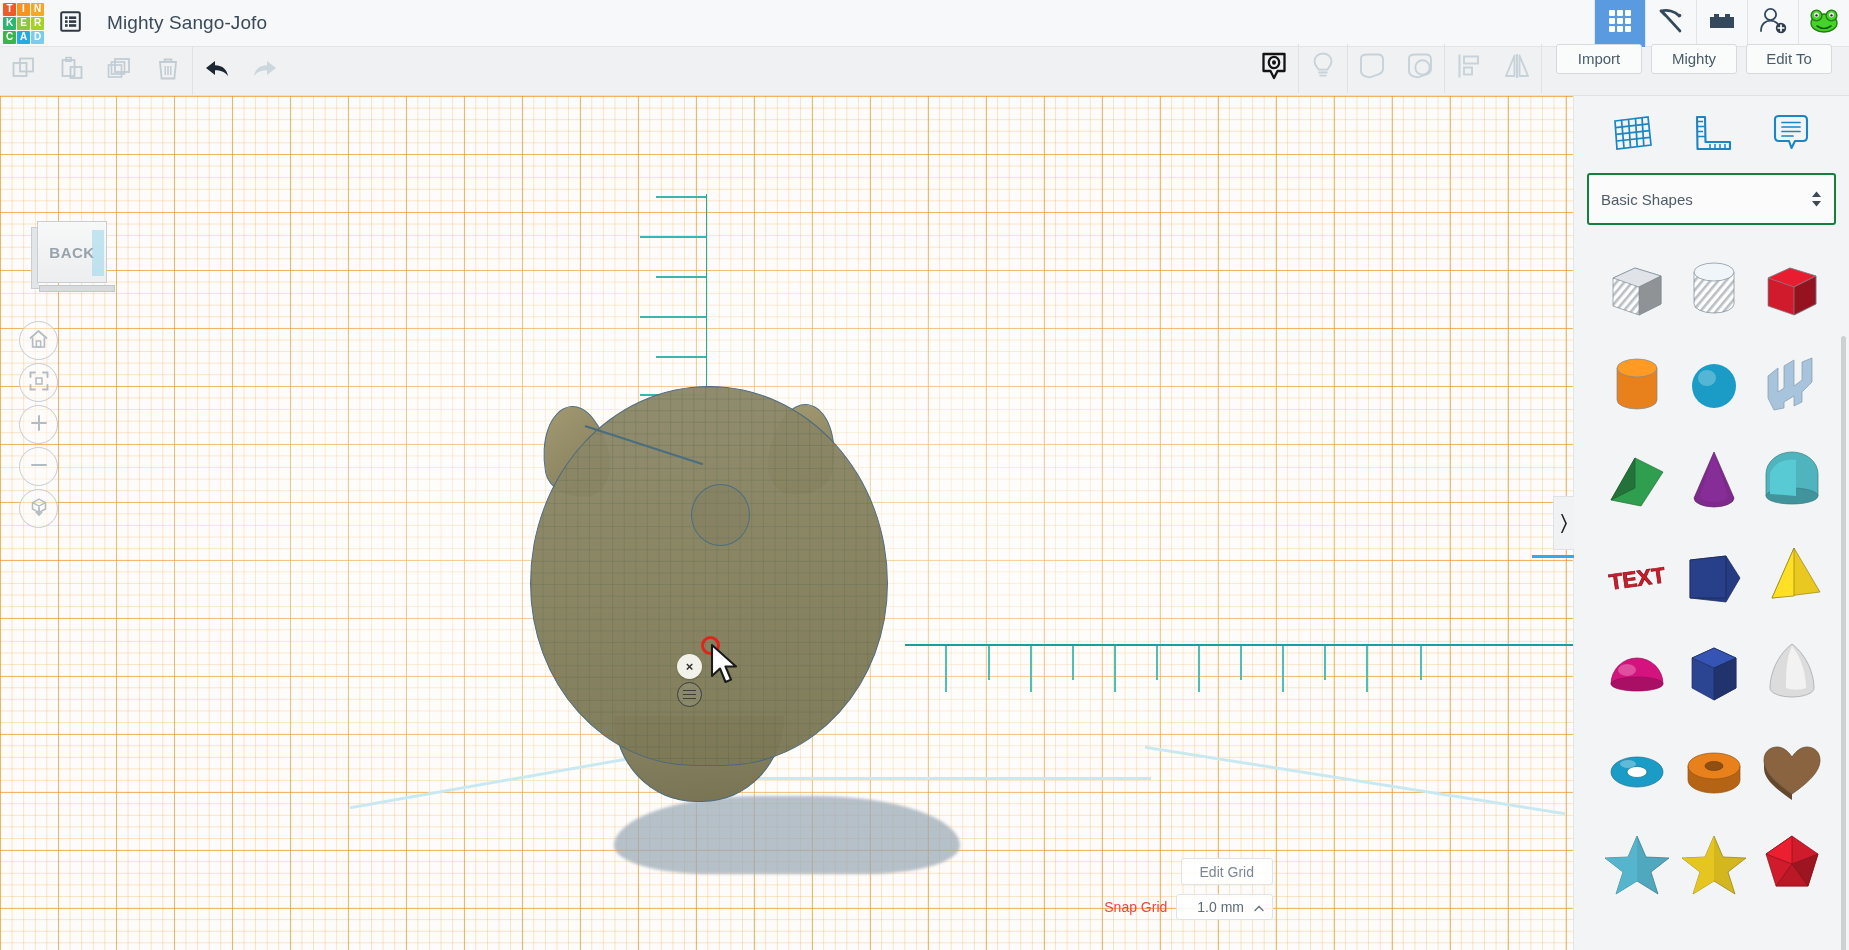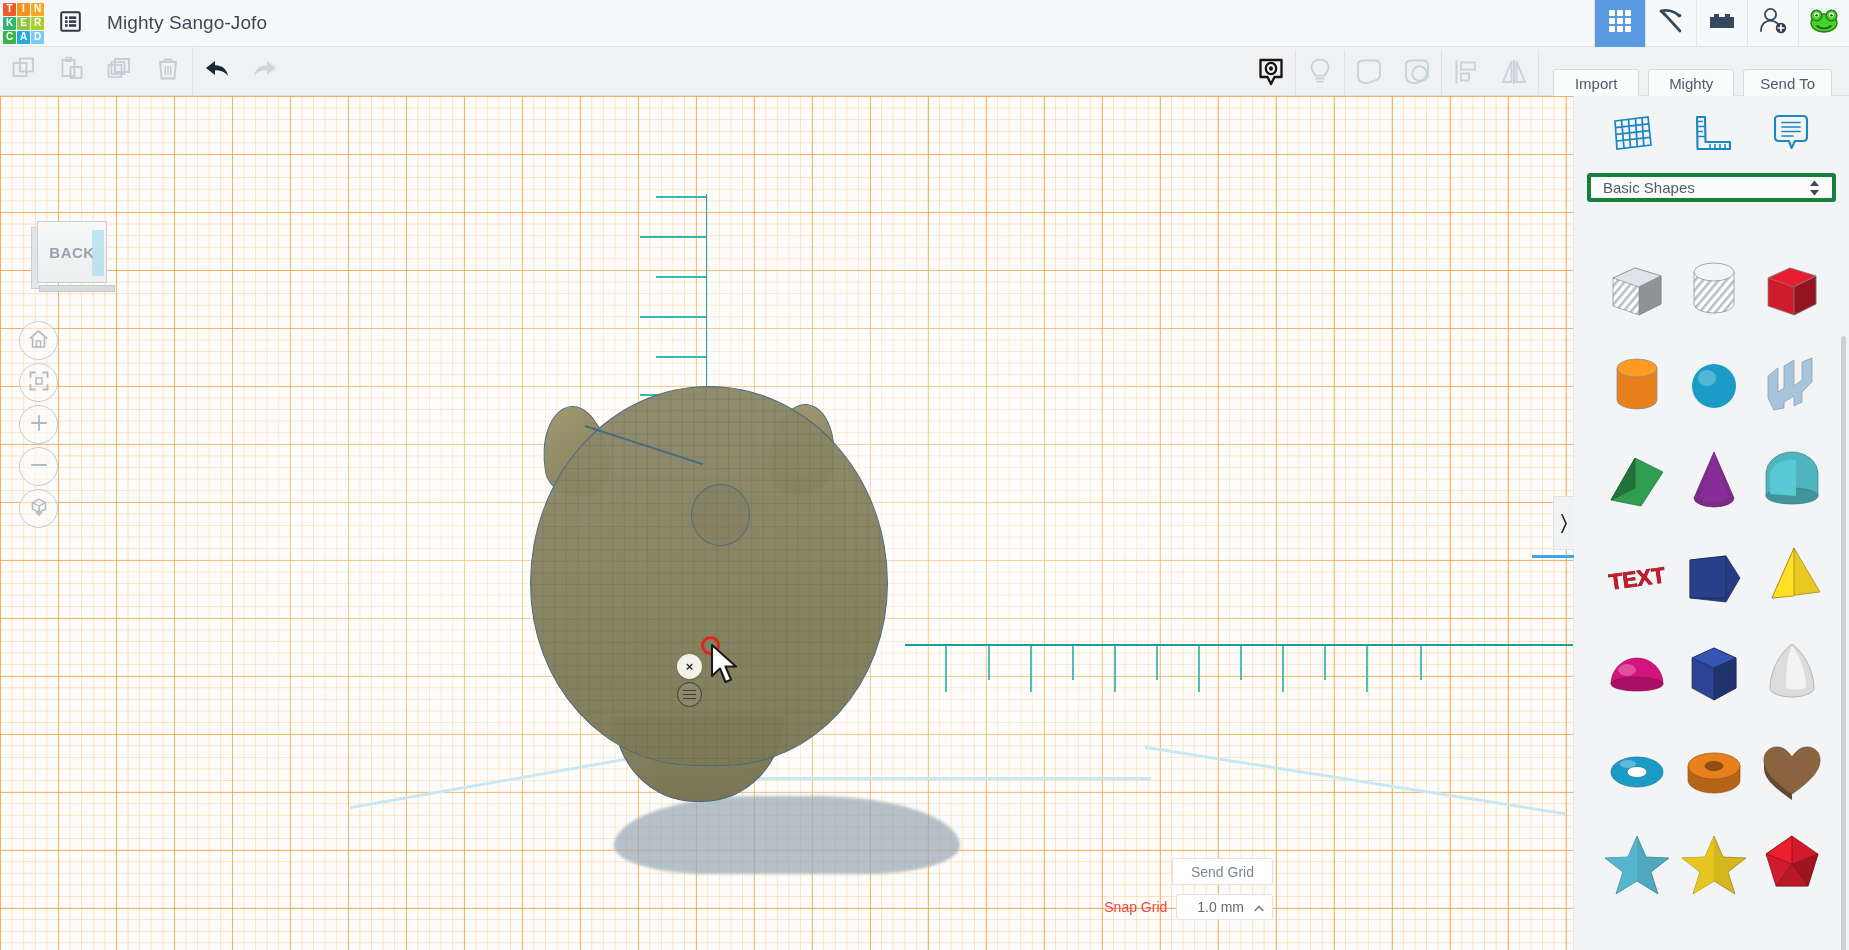--- a/index.html
+++ b/index.html
@@ -51,21 +51,21 @@
     position: absolute; left: 0; top: 47px; width: 1849px; height: 49px;
     background: #f0f1f2; border-bottom: 1px solid #dfe2e5;
     display: flex; align-items: center;
   }
   .tb-grp { display: flex; align-items: center; height: 49px; }
   .tb-btn {
     width: 48px; height: 49px; display: flex; align-items: center; justify-content: center;
     cursor: pointer;
   }
   .tb-sep { width: 1px; height: 49px; background: #dfe2e5; }
-  #toolbar-right { margin-left: auto; display: flex; align-items: flex-end; height: 55px; }
+  #toolbar-right { margin-left: auto; display: flex; align-items: flex-start; height: 55px; }
   .tb-text-btn {
     height: 30px; min-width: 86px; padding: 0 16px; margin-right: 9px;
     border: 1px solid #d6dadd; background: #fafbfb; border-radius: 3px;
     color: #4a5c6b; font-size: 15px; display: flex; align-items: center; justify-content: center;
     cursor: pointer; font-family: "Liberation Sans", sans-serif;
   }
 
   
   #viewport {
     position: absolute; left: 0; top: 96px; width: 1573px; height: 854px;
@@ -206,21 +206,21 @@
   #panel {
     position: absolute; right: 0; top: 96px; width: 276px; height: 854px;
     background: #f3f4f5; border-left: 1px solid #e2e5e8;
   }
   #panel-icons {
     height: 77px; display: flex; align-items: center; justify-content: space-around;
     padding: 0 18px;
   }
   .picon { width: 54px; height: 54px; display: flex; align-items: center; justify-content: center; cursor: pointer; }
   #shape-select {
-    margin: 0 13px; height: 29px; background: #fbfbfc; border: 4px solid #15803d; border-radius: 3px;
+    margin: 0 13px; height: 52px; background: #fbfbfc; border: 2px solid #15803d; border-radius: 3px;
     display: flex; align-items: center; padding: 0 12px; cursor: pointer;
   }
   #shape-select span { color: #4f5c68; font-size: 15px; }
   #ss-arrows { margin-left: auto; display: flex; flex-direction: column; gap: 2px; }
   #shape-grid {
     position: absolute; left: 0; right: 0; top: 137px; bottom: 0;
     padding: 18px 20px 0 26px; display: grid;
     grid-template-columns: repeat(3, 1fr); gap: 22px 4px; align-content: start;
     overflow: hidden;
   }
@@ -440,21 +440,21 @@
           <svg width="30" height="28" viewBox="0 0 30 28">
             <path d="M12.5 3.5 L4 24 h8.5 Z" fill="none" stroke="#c7d2d9" stroke-width="1.9" stroke-linejoin="round"></path>
             <path d="M15 2 V26" stroke="#c7d2d9" stroke-width="1.9"></path>
             <path d="M17.5 3.5 L26 24 h-8.5 Z" fill="none" stroke="#c7d2d9" stroke-width="1.9" stroke-linejoin="round"></path>
           </svg>
         </span>
       </div>
       <div class="tb-sep" style="margin-right:14px;"></div>
       <div class="tb-text-btn">Import</div>
       <div class="tb-text-btn">Mighty</div>
-      <div class="tb-text-btn" style="margin-right:17px;">Send To</div>
+      <div class="tb-text-btn" style="margin-right:17px;">Edit To</div>
     </div>
   </div>
 
   <div id="viewport">
     <div id="gridfine"></div>
     <div id="gridcoarse"></div>
     <div id="plane-fade"></div>
 
     <div id="wp-left">
       <div class="wp-line" style="left:0;top:0;width:310px;height:3px;transform:skewY(-10deg);"></div>
@@ -554,21 +554,21 @@
     <div class="vbtn" style="top:393px;">
       <span>
         <svg width="20" height="20" viewBox="0 0 20 20">
           <path d="M10 2.2 L16.5 5.7 V12 L10 15.5 L3.5 12 V5.7 Z" fill="none" stroke="#b3bcc3" stroke-width="1.5"></path>
           <path d="M3.5 5.7 L10 9.1 L16.5 5.7 M10 9.1 V15.5" fill="none" stroke="#b3bcc3" stroke-width="1.3"></path>
           <path d="M10 11 V18 M7.4 15.4 L10 18 L12.6 15.4" fill="none" stroke="#b3bcc3" stroke-width="1.6" stroke-linecap="round"></path>
         </svg>
       </span>
     </div>
 
-    <div id="edit-grid">Send Grid</div>
+    <div id="edit-grid">Edit Grid</div>
     <div id="snap-wrap">
       <div id="snap-label">Snap Grid</div>
       <div id="snap-sel">
         <span>1.0 mm</span>
         <span>
           <svg width="10" height="7" viewBox="0 0 10 7">
               <path d="M1 5.5 L5 1.5 L9 5.5" fill="none" stroke="#6b7883" stroke-width="1.5" stroke-linecap="round"></path>
             </svg>
         </span>
       </div>

